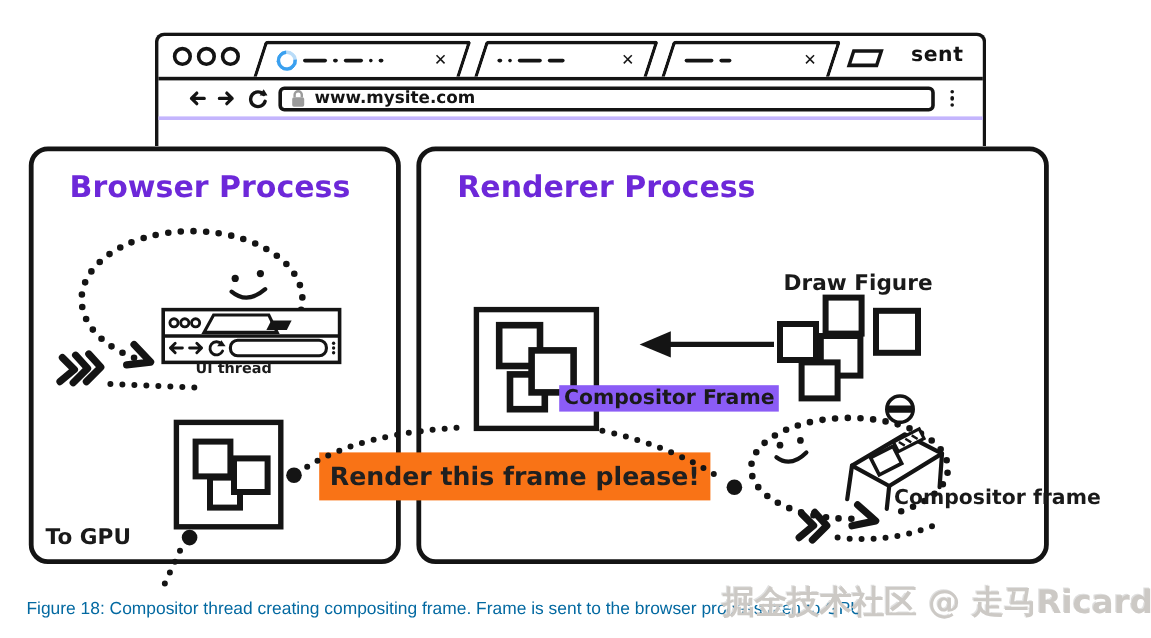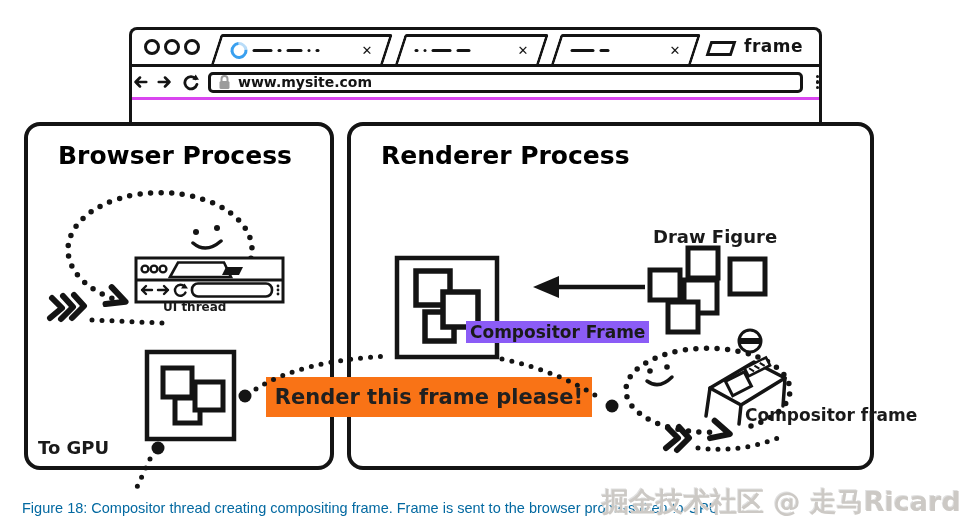--- a/index.html
+++ b/index.html
@@ -16,31 +16,31 @@
        padding:0 12px;margin-left:12px;box-sizing:border-box;}
   .tabin{transform:skewX(18deg);display:flex;align-items:center;width:100%;gap:5px;}
   .dash{height:3.5px;background:#141414;border-radius:2px;display:inline-block;}
   .pdot{width:3.5px;height:3.5px;background:#141414;border-radius:50%;display:inline-block;}
   .tclose{margin-left:auto;font-weight:700;font-size:13px;line-height:1;}
   .spinner{width:11px;height:11px;border-radius:50%;border:3.5px solid #3aa0ef;
            border-top-color:#b9dcf8;transform:rotate(40deg);flex:none;}
   .newtab{width:26px;height:15px;border:3px solid #141414;transform:skewX(-18deg);
           margin:0 0 8px 12px;background:#fff;box-sizing:border-box;}
   .brand{margin-left:auto;margin-right:16px;margin-bottom:8px;font-weight:700;font-size:17px;letter-spacing:.5px;}
-  .toolrow{display:flex;align-items:center;height:33px;border-bottom:3px solid #d946ef;
-           padding:0 0;gap:9px;box-sizing:border-box;}
+  .toolrow{display:flex;align-items:center;height:33px;border-bottom:3px solid #c4b5fd;
+           padding:0 24px;gap:9px;box-sizing:border-box;}
   .urlfield{flex:1;height:21px;border:3px solid #141414;border-radius:5px;display:flex;
             align-items:center;gap:7px;padding:0 7px;font-weight:700;font-size:14px;box-sizing:border-box;}
   .kebab{display:flex;flex-direction:column;gap:2.5px;margin-left:4px;}
   .kebab i{width:3.2px;height:3.2px;background:#141414;border-radius:50%;}
   
   .pbox{position:absolute;border:4px solid #141414;border-radius:16px;background:#fff;box-sizing:border-box;}
   .pbox.left{left:24px;top:122px;width:310px;height:348px;}
   .pbox.right{left:347px;top:122px;width:527px;height:348px;}
-  .ptitle{margin:15px 0 0 30px;font-size:25px;font-weight:700;color:#000000;}
+  .ptitle{margin:15px 0 0 30px;font-size:25px;font-weight:700;color:#6d28d9;}
   
   .lbl{position:absolute;font-weight:700;color:#1a1a1a;white-space:nowrap;}
   
   .bubble{position:absolute;left:266px;top:377px;width:326px;height:40px;background:#f97316;
           display:flex;align-items:center;justify-content:center;font-size:21px;font-weight:700;color:#202020;}
   
   .ovl{position:absolute;left:0;top:0;pointer-events:none;}
   .dotted{fill:none;stroke:#141414;stroke-width:5.5;stroke-linecap:round;stroke-dasharray:0 10.5;}
   .dotted2{fill:none;stroke:#141414;stroke-width:5;stroke-linecap:round;stroke-dasharray:0 10;}
   .chev{fill:none;stroke:#141414;stroke-width:6;stroke-linecap:round;stroke-linejoin:round;}
@@ -83,21 +83,21 @@
         </div>
       </div>
       <div class="tab" style="width:140px;">
         <div class="tabin">
           <span class="dash" style="width:24px;"></span>
             <span class="dash" style="width:10px;"></span>
           <span class="tclose">✕</span>
         </div>
       </div>
       <span class="newtab"></span>
-      <span class="brand">frame</span>
+      <span class="brand">sent</span>
     </div>
     <div class="toolrow">
       <svg width="16" height="16" viewBox="0 0 18 18">
         <path class="ink" d="M 16 9 H 4 M 9 4 L 4 9 L 9 14" stroke-width="3" stroke-linecap="round" stroke-linejoin="round"></path>
       </svg>
       <svg width="16" height="16" viewBox="0 0 18 18">
         <path class="ink" d="M 2 9 H 14 M 9 4 L 14 9 L 9 14" stroke-width="3" stroke-linecap="round" stroke-linejoin="round"></path>
       </svg>
       <svg width="17" height="17" viewBox="0 0 18 18">
         <path class="ink" d="M 14.5 5 A 6.5 6.5 0 1 0 15.8 11" stroke-width="3" stroke-linecap="round"></path>

